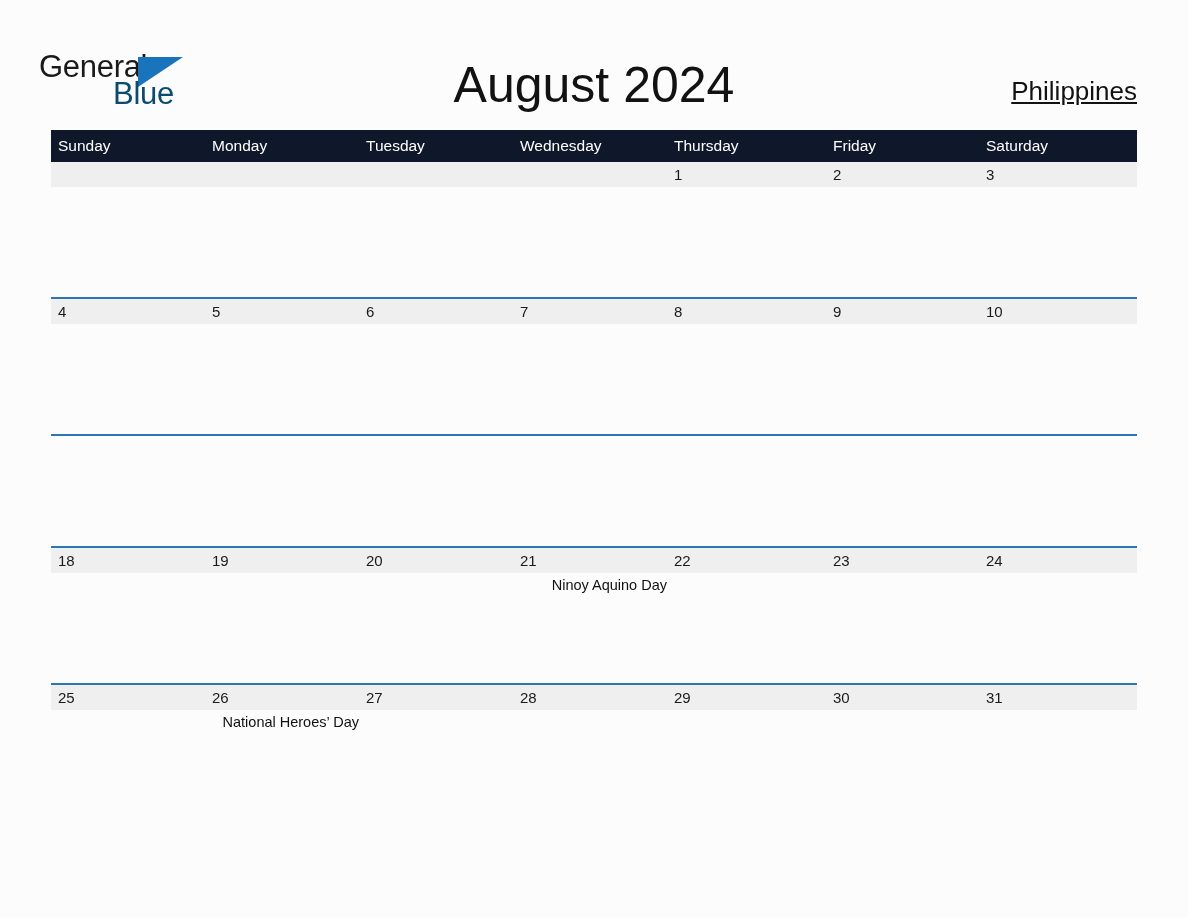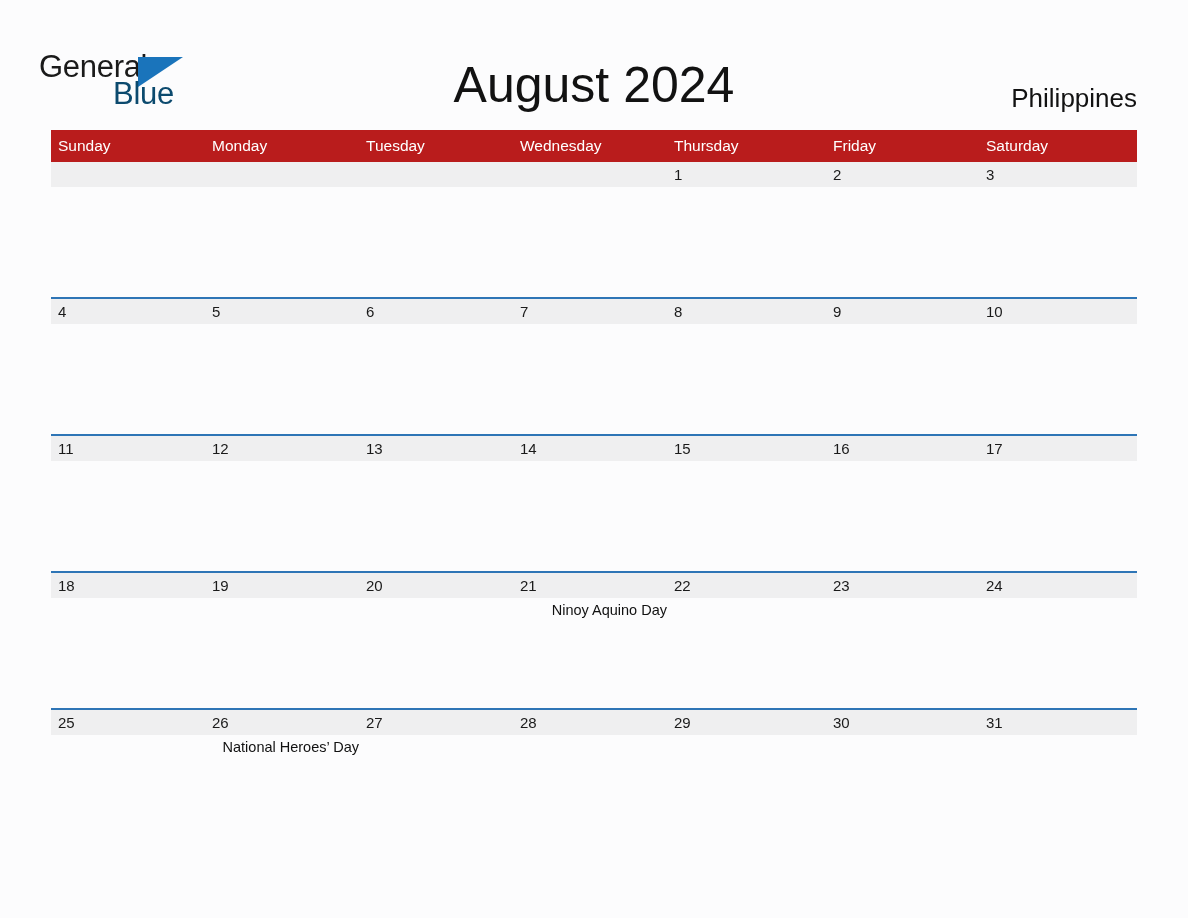--- a/index.html
+++ b/index.html
@@ -75,38 +75,39 @@
     font-size: 50px;
     font-weight: 400;
     color: #121212;
     letter-spacing: 0px;
     line-height: 58px;
   }
 
   .region {
     position: absolute;
     right: 51px;
-    top: 83px;
+    top: 76px;
     font-size: 26px;
     font-weight: 400;
     color: #121212;
     line-height: 30px;
+    text-decoration: underline;
   }
 
   
   .calendar {
     position: absolute;
     left: 51px;
     top: 130px;
     width: 1086px;
   }
 
   .weekhead {
     display: flex;
-    background: #b91c1c;
+    background: #0f172a;
     height: 32px;
   }
   .weekhead .cell {
     color: #ffffff;
     font-size: 15.5px;
     line-height: 32px;
     padding-left: 7px;
     box-sizing: border-box;
     overflow: hidden;
     white-space: nowrap;
@@ -227,29 +228,20 @@
         <div class="cell c1"></div>
         <div class="cell c2"></div>
         <div class="cell c3"></div>
         <div class="cell c4"></div>
         <div class="cell c5"></div>
         <div class="cell c6"></div>
       </div>
     </div>
 
     <div class="week">
-      <div class="week-datestrip">
-        <div class="cell c0">11</div>
-        <div class="cell c1">12</div>
-        <div class="cell c2">13</div>
-        <div class="cell c3">14</div>
-        <div class="cell c4">15</div>
-        <div class="cell c5">16</div>
-        <div class="cell c6">17</div>
-      </div>
       <div class="week-body">
         <div class="cell c0"></div>
         <div class="cell c1"></div>
         <div class="cell c2"></div>
         <div class="cell c3"></div>
         <div class="cell c4"></div>
         <div class="cell c5"></div>
         <div class="cell c6"></div>
       </div>
     </div>

